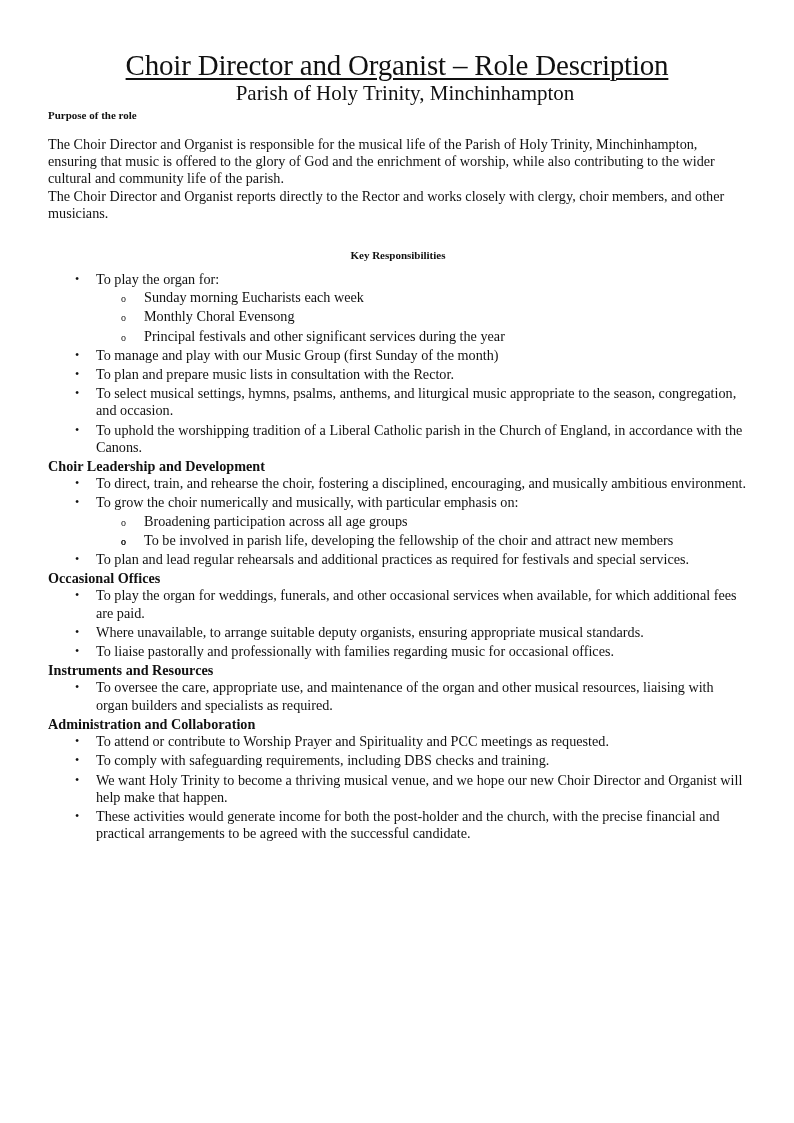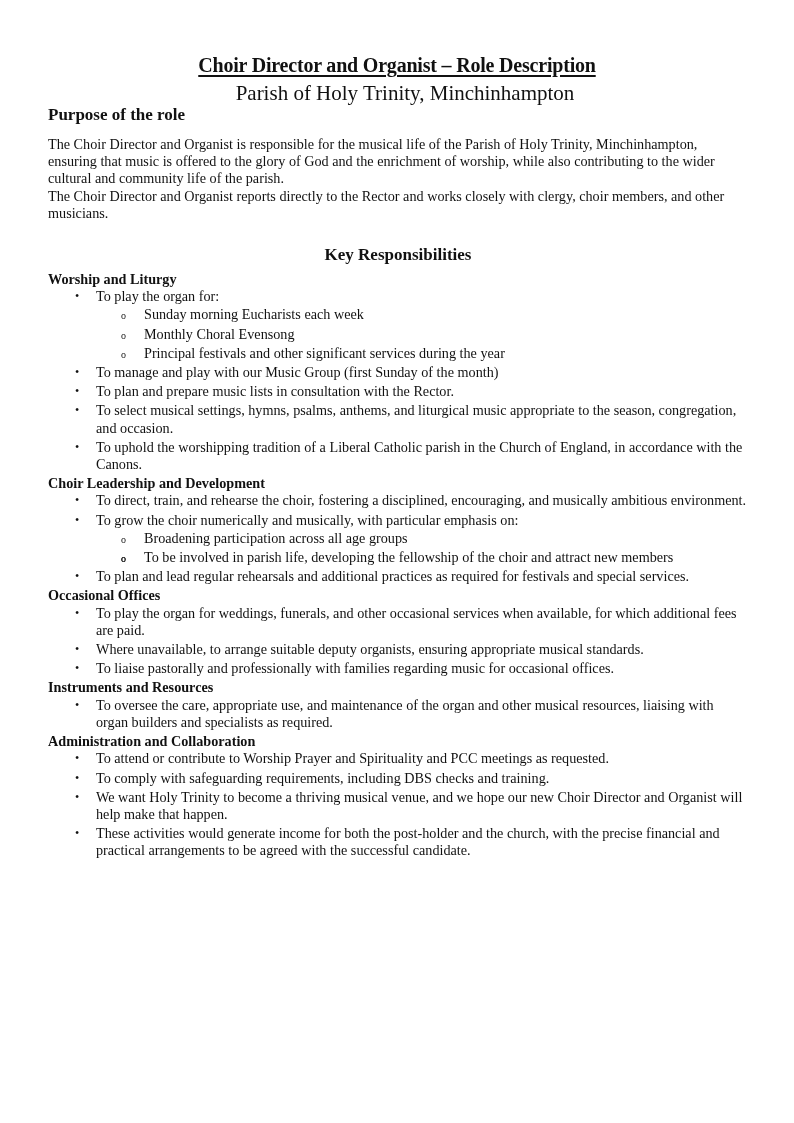--- a/index.html
+++ b/index.html
@@ -4,33 +4,33 @@
 <style>
   html, body { margin: 0; padding: 0; background: #ffffff; }
   body {
     width: 794px; height: 1123px; overflow: hidden; position: relative;
     font-family: "Liberation Serif", "DejaVu Serif", serif;
     color: #111111;
   }
   .page { position: absolute; left: 0; top: 0; width: 794px; height: 1123px; }
   .doc-title {
     position: absolute; left: 0; width: 794px; top: 47px;
-    text-align: center; font-weight: bold; font-size: 20px; line-height: 36px;
+    text-align: center; font-weight: normal; font-size: 29px; line-height: 36px;
     text-decoration: underline; text-decoration-thickness: 2px; text-underline-offset: 3px;
     letter-spacing: -0.2px;
   }
   .doc-subtitle {
     position: absolute; left: 8px; width: 794px; top: 83px;
     text-align: center; font-size: 21px; line-height: 20px;
   }
   .content {
     position: absolute; left: 48px; top: 104px; width: 700px;
     font-size: 14.2px; line-height: 17.2px;
   }
-  h2 { margin: 0; font-size: 17px; line-height: 22px; font-weight: bold; }
+  h2 { margin: 0; font-size: 11px; line-height: 22px; font-weight: bold; }
   h2.purpose { margin-bottom: 10px; }
   h2.key { margin-top: 22px; margin-bottom: 5px; text-align: center; }
   h3 { margin: 0; font-size: 14.2px; line-height: 17.2px; font-weight: bold; }
   p { margin: 0; }
   ul.l1 { list-style: none; margin: 0; padding: 0 0 0 48px; }
   ul.l1 > li { position: relative; margin: 0 0 2px 0; }
   ul.l1 > li > .bul {
     position: absolute; left: -21px; top: 0; width: 10px; font-size: 12px;
   }
   ul.l2 { list-style: none; margin: 1px 0 0 0; padding: 0 0 0 48px; }
@@ -50,21 +50,20 @@
     <section>
       <h2 class="purpose">Purpose of the role</h2>
       <p>The Choir Director and Organist is responsible for the musical life of the Parish of Holy Trinity, Minchinhampton, ensuring that music is offered to the glory of God and the enrichment of worship, while also contributing to the wider cultural and community life of the parish.</p>
       <p>The Choir Director and Organist reports directly to the Rector and works closely with clergy, choir members, and other musicians.</p>
     </section>
 
     <section>
       <h2 class="key">Key Responsibilities</h2>
       <div id="sections">
           <div>
-            <h3>Worship and Liturgy</h3>
             <ul class="l1">
               <li><span class="bul">•</span><span>To play the organ for:</span><ul class="l2">
                   <li><span class="bul">o</span><span>Sunday morning Eucharists each week</span></li>
                   <li><span class="bul">o</span><span>Monthly Choral Evensong</span></li>
                   <li><span class="bul">o</span><span>Principal festivals and other significant services during the year</span></li>
                 </ul></li>
               <li><span class="bul">•</span><span>To manage and play with our Music Group (first Sunday of the month)</span></li>
               <li><span class="bul">•</span><span>To plan and prepare music lists in consultation with the Rector.</span></li>
               <li><span class="bul">•</span><span>To select musical settings, hymns, psalms, anthems, and liturgical music appropriate to the season, congregation, and occasion.</span></li>
               <li><span class="bul">•</span><span>To uphold the worshipping tradition of a Liberal Catholic parish in the Church of England, in accordance with the Canons.</span></li>

